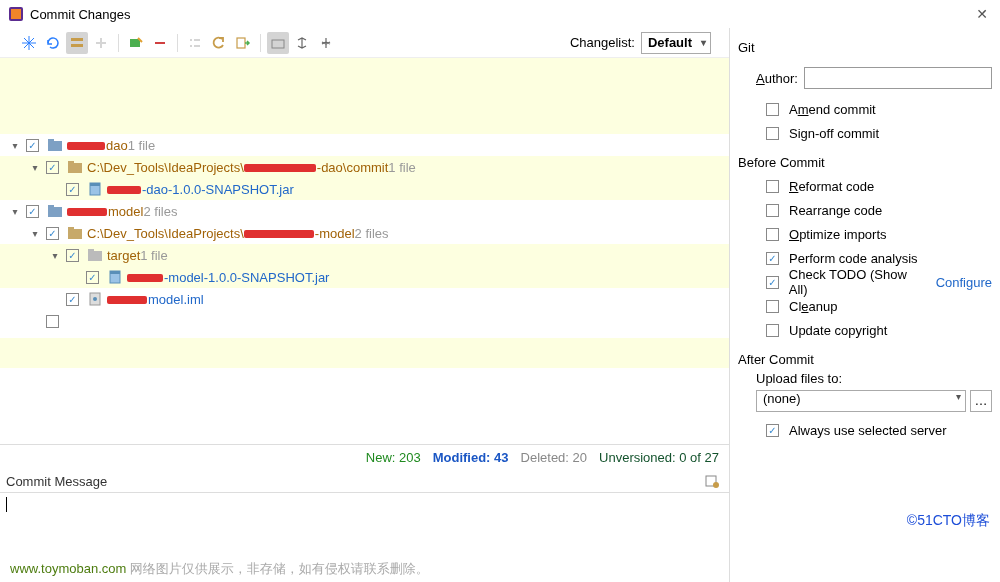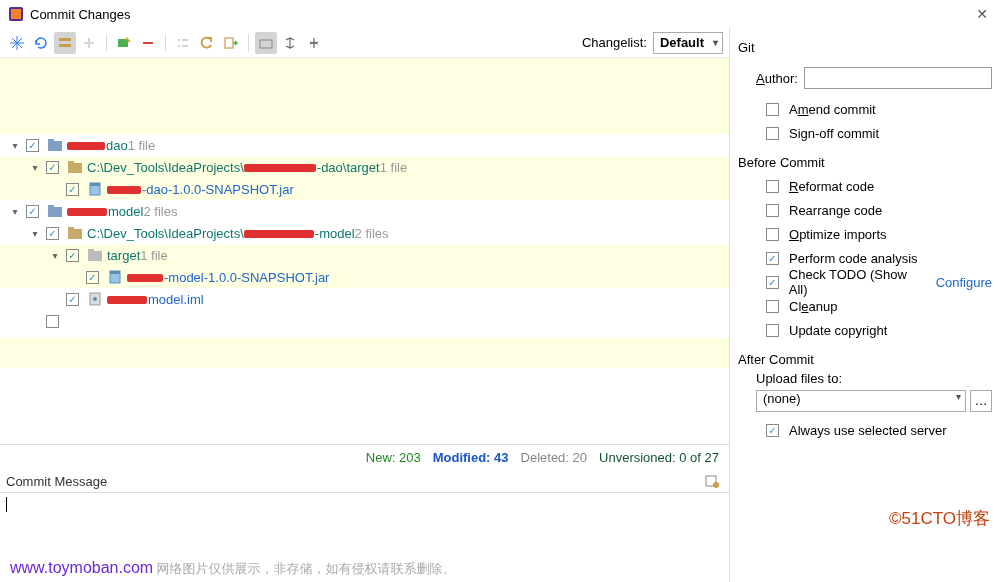--- a/index.html
+++ b/index.html
@@ -3,39 +3,39 @@
 <meta charset="utf-8">
 <style>
 * { box-sizing: border-box; margin: 0; padding: 0; font-family: "Segoe UI", Arial, sans-serif; font-size: 13px; }
 body { width: 1000px; height: 582px; background: #fff; color: #000; position: relative; overflow: hidden; }
 .titlebar { height: 28px; display: flex; align-items: center; padding: 0 8px; }
 .titlebar .icon { width: 16px; height: 16px; margin-right: 6px; }
 .titlebar .title { flex: 1; }
 .titlebar .close { font-size: 14px; color: #555; cursor: pointer; padding: 0 4px; }
 .main { display: flex; height: 554px; }
 .left { width: 730px; display: flex; flex-direction: column; border-right: 1px solid #ddd; }
-.toolbar { height: 30px; display: flex; align-items: center; padding: 0 6px; gap: 2px; border-bottom: 1px solid #eee; }
+.toolbar { height: 30px; display: flex; align-items: center; padding: 0 18px; gap: 2px; border-bottom: 1px solid #eee; }
 .tbtn { width: 22px; height: 22px; display: flex; align-items: center; justify-content: center; cursor: pointer; border-radius: 2px; }
 .tbtn.active { background: #d4d4d4; }
 .tbtn.disabled { opacity: 0.35; cursor: default; }
 .sep { width: 1px; height: 18px; background: #ddd; margin: 0 4px; }
 .spacer { flex: 1; }
 .changelist-label { color: #000; margin-right: 4px; }
 .dropdown { border: 1px solid #aaa; height: 22px; padding: 0 18px 0 6px; display: flex; align-items: center; position: relative; font-weight: bold; background: #fff; }
 .dropdown::after { content: "▾"; position: absolute; right: 4px; font-size: 10px; color: #555; }
 .tree-area { flex: 1; overflow: auto; position: relative; }
 .highlight-band { background: #fdffe0; }
 .tree-row { height: 22px; display: flex; align-items: center; white-space: nowrap; }
 .chev { width: 14px; text-align: center; color: #666; cursor: pointer; font-size: 10px; }
 .cbx { width: 13px; height: 13px; border: 1px solid #888; margin: 0 4px; display: inline-flex; align-items: center; justify-content: center; font-size: 10px; color: #3b8bd0; cursor: pointer; }
 .ficon { width: 16px; height: 16px; margin: 0 4px; }
 .redact { display: inline-block; height: 8px; background: #e03030; border-radius: 2px; margin-right: 1px; }
 .file-link { color: #2168c9; }
 .file-count { color: #999; }
-.path-text { color: #0f766e; }
+.path-text { color: #a16207; }
 .stats { height: 26px; display: flex; align-items: center; justify-content: flex-end; padding: 0 10px; gap: 12px; border-top: 1px solid #ddd; }
 .stat-new { color: #1f8a1f; padding-left: 26px; }
 .stat-mod { color: #1a56c4; font-weight: bold; }
 .stat-del { color: #888; }
 .stat-unv { color: #14532d; }
 .msg-header { height: 22px; display: flex; align-items: center; padding: 0 6px; }
 .msg-header .label { flex: 1; color: #333; }
 .msg-area { flex: 0 0 90px; border-top: 1px solid #ddd; padding: 4px 6px; position: relative; }
 .caret { border-left: 1px solid #000; height: 16px; }
 .right { width: 270px; padding: 4px 8px; overflow: auto; }
@@ -44,22 +44,22 @@
 .opt-row { display: flex; align-items: center; height: 24px; padding-left: 24px; gap: 6px; }
 .author-row { display: flex; align-items: center; gap: 6px; padding: 6px 0 8px 18px; }
 .author-input { flex: 1; height: 22px; border: 1px solid #999; padding: 0 4px; }
 .underline-key { text-decoration: underline; }
 .link { color: #2168c9; cursor: pointer; }
 .upload-row { display: flex; align-items: center; gap: 4px; padding: 4px 0 6px 18px; }
 .upload-select { flex: 1; height: 22px; border: 1px solid #aaa; padding: 0 18px 0 6px; position: relative; }
 .upload-select::after { content: "▾"; position: absolute; right: 4px; font-size: 10px; color: #555; }
 .upload-ellipsis { width: 22px; height: 22px; border: 1px solid #aaa; text-align: center; line-height: 20px; cursor: pointer; }
 .footer-note { position: absolute; bottom: 4px; left: 10px; color: #aaa; font-size: 12px; }
-.footer-url { color: #6d28d9; font-size: 16px; }
-.watermark { position: absolute; right: 10px; bottom: 52px; color: #c2410c; font-size: 17px; }
+.footer-url { color: #4d7c0f; font-size: 13px; }
+.watermark { position: absolute; right: 10px; bottom: 52px; color: #1d4ed8; font-size: 14px; }
 svg { display: block; }
 </style>
 </head>
 <body>
 
 <div class="titlebar">
   <span class="icon">
     <svg width="16" height="16">
         <rect x="1" y="1" width="14" height="14" rx="2" fill="#5b2c90"></rect>
         <rect x="3" y="3" width="10" height="10" fill="#f0852a"></rect>
@@ -169,21 +169,21 @@
           </div>
           <div class="tree-row highlight-band" style="padding-left: 28px;">
             <span class="chev">▾</span>
             <span class="cbx">✓</span>
             <span class="ficon">
               <svg width="16" height="16">
                 <rect x="1" y="4" width="14" height="10" fill="#c7a96a"></rect>
                 <rect x="1" y="2" width="6" height="3" fill="#c7a96a"></rect>
               </svg>
             </span>
-            <span><span class="path-text">C:\Dev_Tools\IdeaProjects\</span><span class="redact" style="width:72px;"></span><span class="path-text">-dao\target</span></span>
+            <span><span class="path-text">C:\Dev_Tools\IdeaProjects\</span><span class="redact" style="width:72px;"></span><span class="path-text">-dao\commit</span></span>
             <span class="file-count">1 file</span>
           </div>
           <div class="tree-row highlight-band" style="padding-left: 48px;">
             <span class="chev"></span>
             <span class="cbx">✓</span>
             <span class="ficon">
               <svg width="16" height="16">
                 <rect x="3" y="2" width="10" height="12" fill="#9bc3e6" stroke="#5a8fb8"></rect>
                 <rect x="3" y="2" width="10" height="3" fill="#5a8fb8"></rect>
               </svg>

